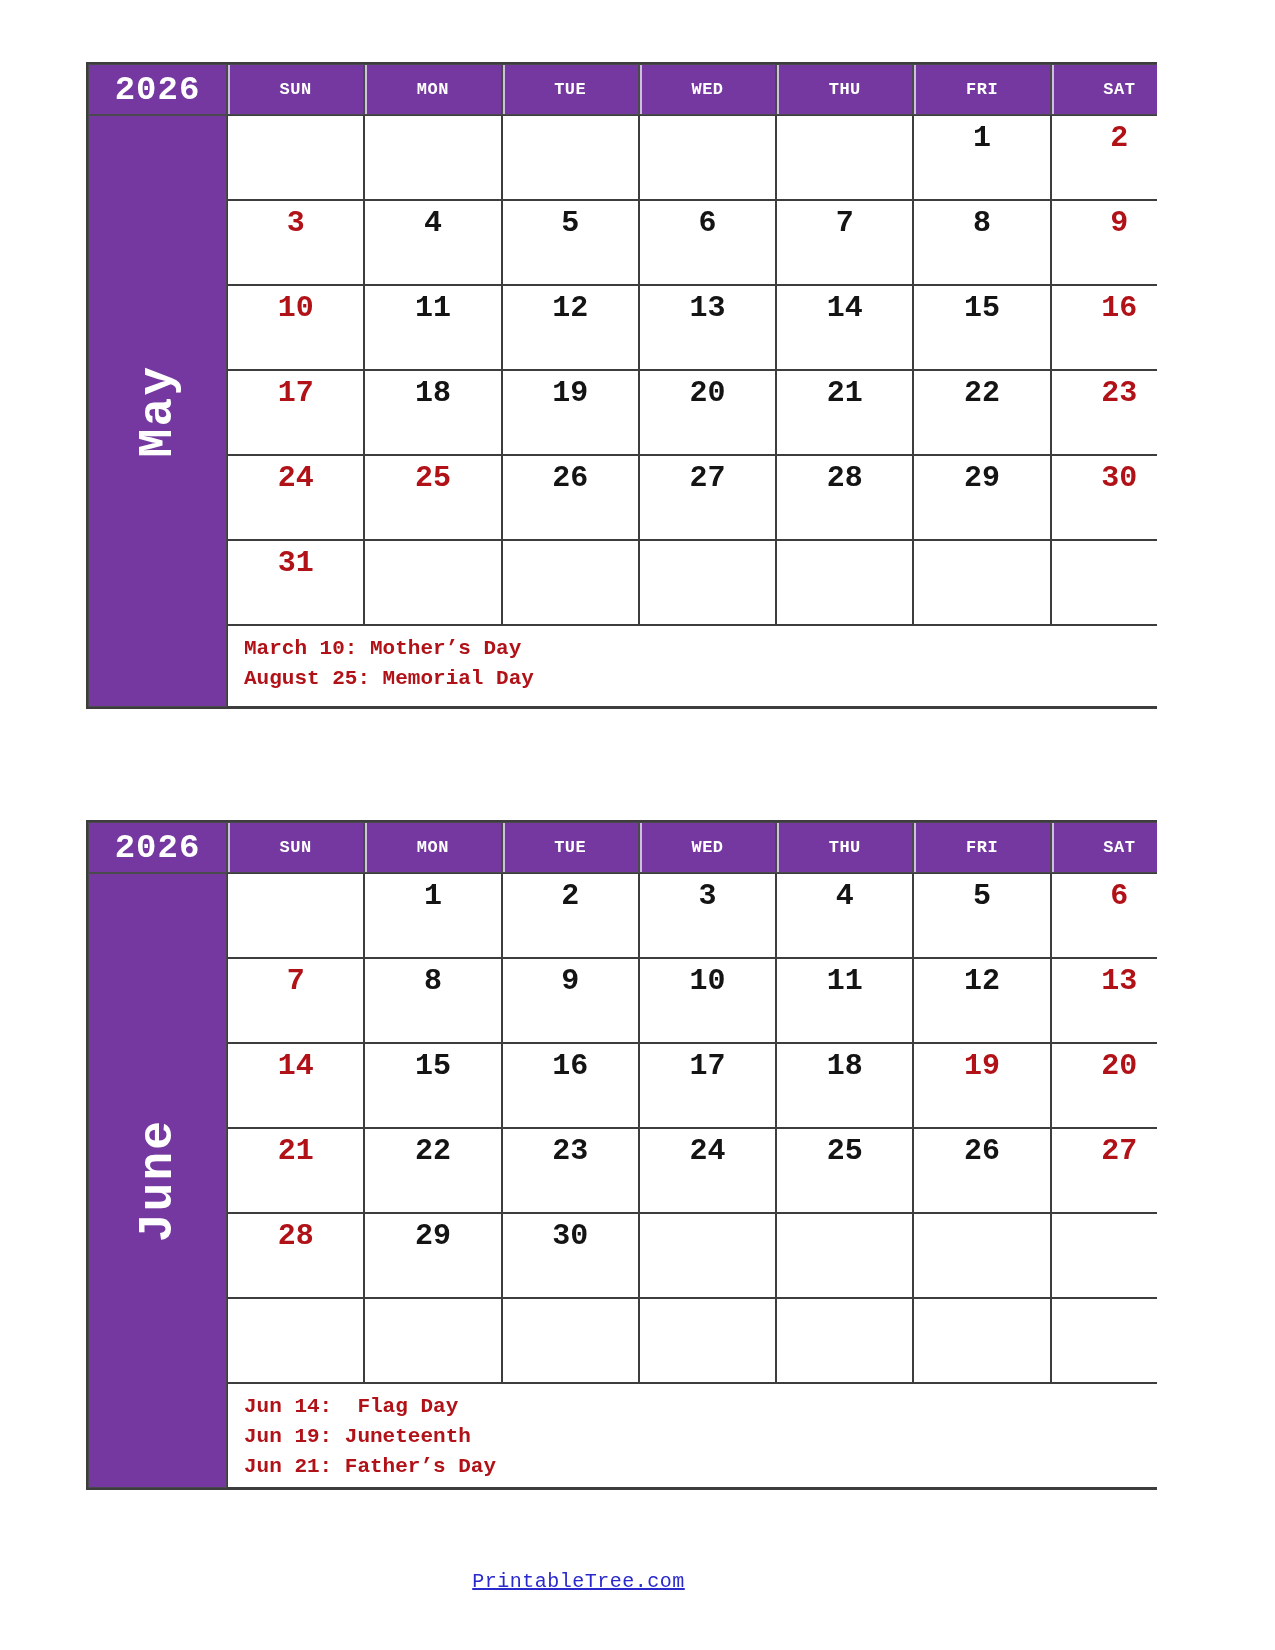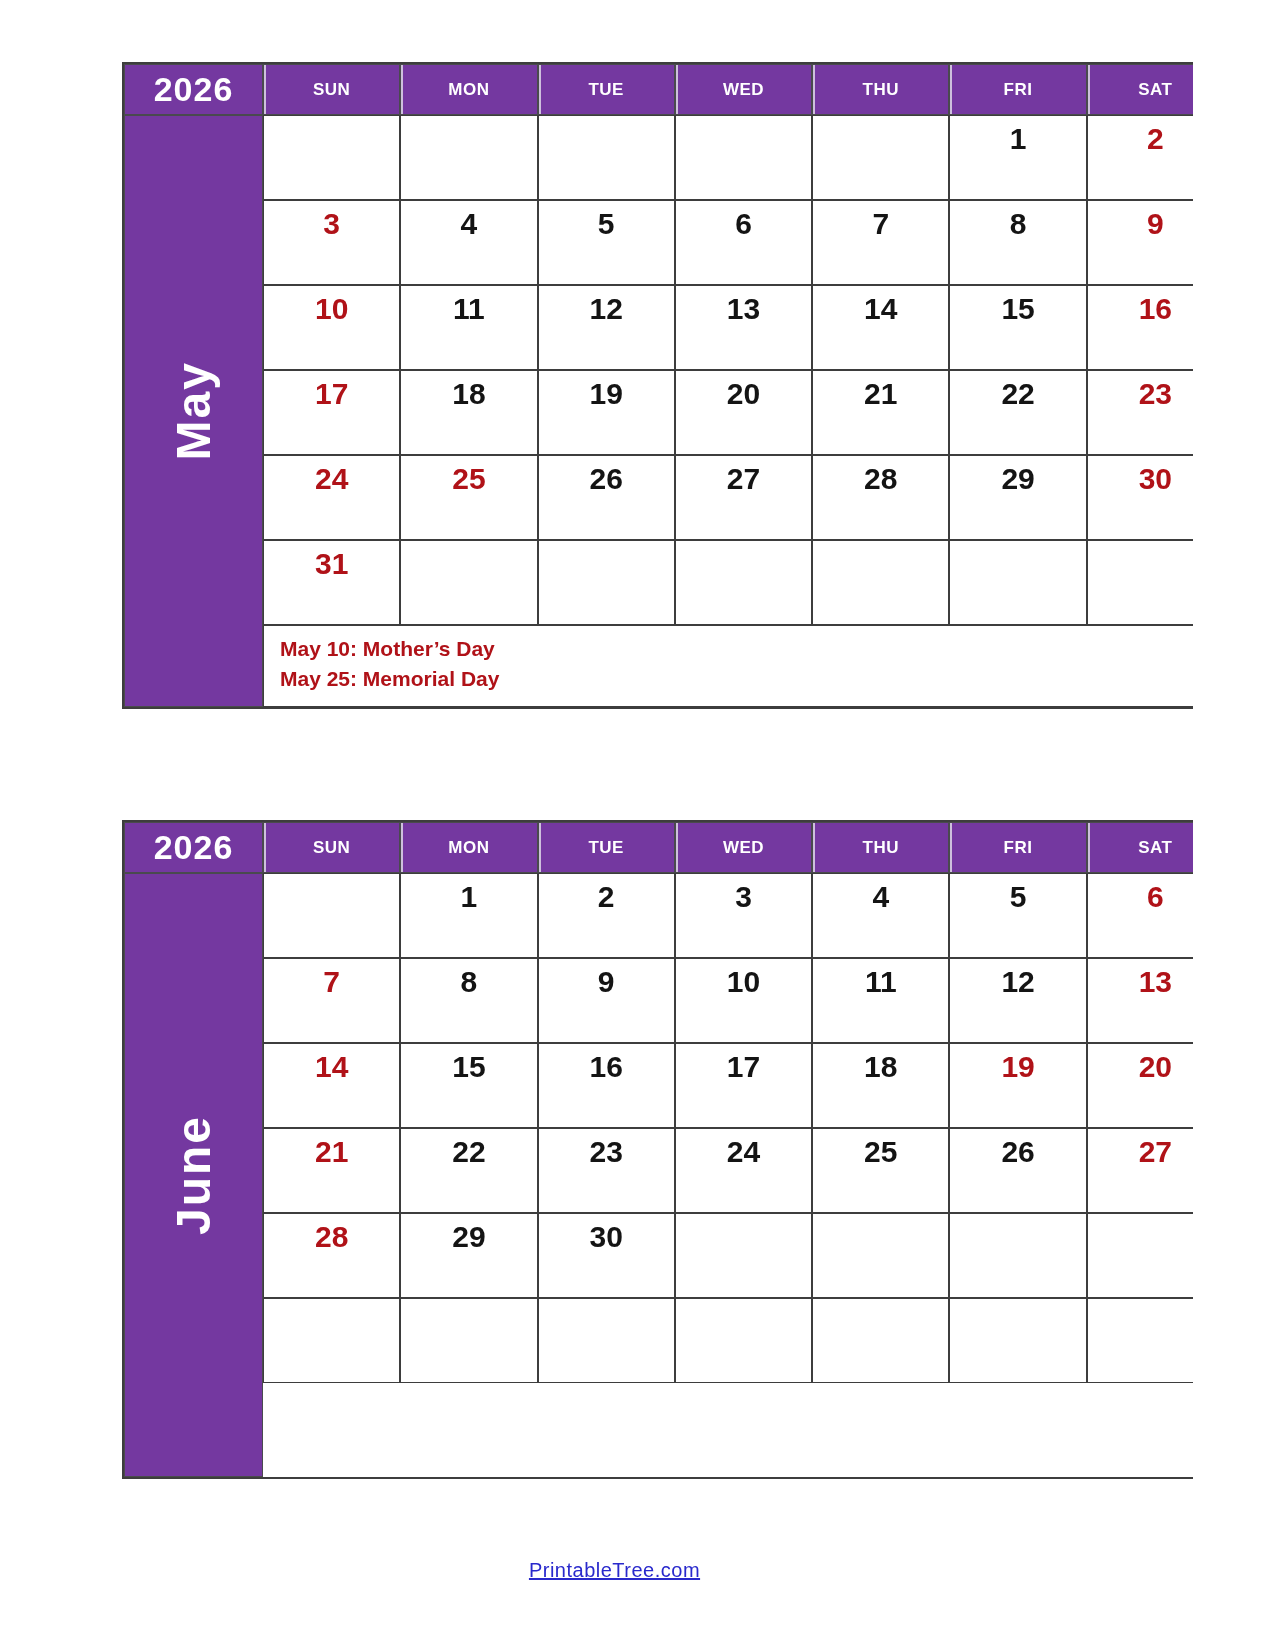--- a/index.html
+++ b/index.html
@@ -1,22 +1,21 @@
 <!DOCTYPE html>
 <html><head>
 <meta charset="utf-8">
 <style>
   html,body{margin:0;padding:0;background:#ffffff;}
   .page{
     position:relative;
     width:1157px;height:1650px;
     background:#ffffff;
-    font-family:Liberation Sans, sans-serif;
+    font-family:Liberation Mono, monospace;
     overflow:hidden;
-    margin-left:36px;
   }
   .calendar{
     margin-left:86px;
     width:1104px;
   }
   .m-may{margin-top:62px;}
   .m-june{margin-top:111px;}
   .cal-grid{
     display:grid;
     grid-template-columns:139px repeat(7,1fr);
@@ -147,22 +146,22 @@
         <div class="dcell"><span class="dnum">29</span></div>
         <div class="dcell"><span class="dnum red">30</span></div>
         <div class="dcell"><span class="dnum red">31</span></div>
         <div class="dcell"></div>
         <div class="dcell"></div>
         <div class="dcell"></div>
         <div class="dcell"></div>
         <div class="dcell"></div>
         <div class="dcell"></div>
         <div class="holiday-row">
-          <div class="holiday-line">May 10: Mother’s Day</div>
-          <div class="holiday-line">May 25: Memorial Day</div>
+          <div class="holiday-line">March 10: Mother’s Day</div>
+          <div class="holiday-line">August 25: Memorial Day</div>
         </div>
       </div>
   </section>
 
   <section class="calendar m-june">
     <div class="cal-grid">
         <div class="hcell year-cell">2026</div>
         <div class="hcell day-head">SUN</div>
         <div class="hcell day-head">MON</div>
         <div class="hcell day-head">TUE</div>
@@ -208,20 +207,25 @@
         <div class="dcell"></div>
         <div class="dcell"></div>
         <div class="dcell"></div>
         <div class="dcell"></div>
         <div class="dcell"></div>
         <div class="dcell"></div>
         <div class="dcell"></div>
         <div class="dcell"></div>
         <div class="dcell"></div>
         <div class="dcell"></div>
+        <div class="holiday-row">
+          <div class="holiday-line">Jun 14:  Flag Day</div>
+          <div class="holiday-line">Jun 19: Juneteenth</div>
+          <div class="holiday-line">Jun 21: Father’s Day</div>
+        </div>
       </div>
   </section>
 
   <div class="footer">
     <a href="#">PrintableTree.com</a>
   </div>
 
 </div>
 
 </body></html>

